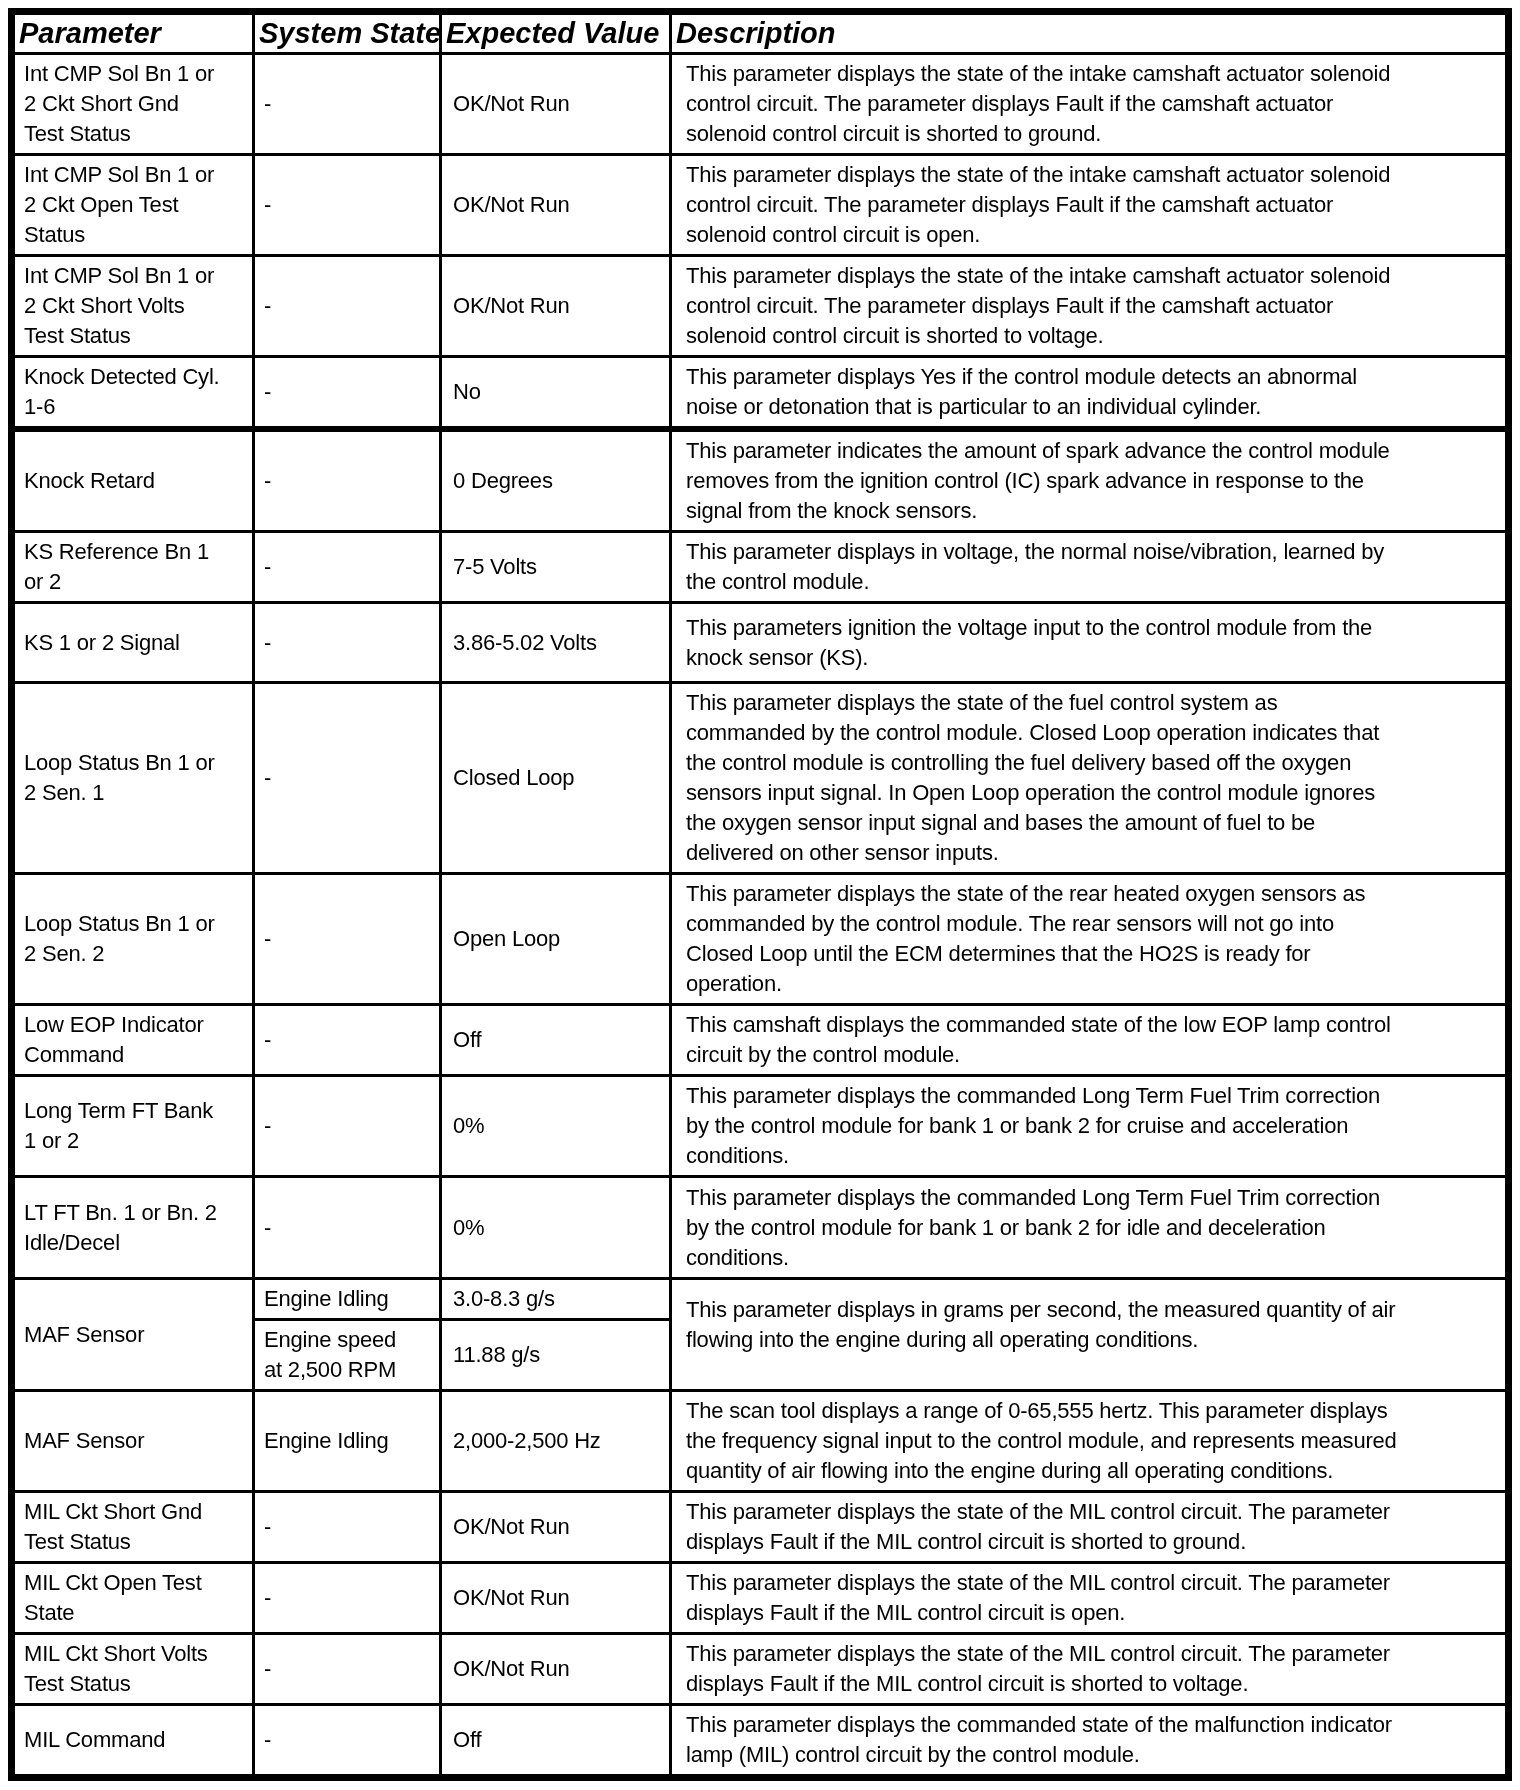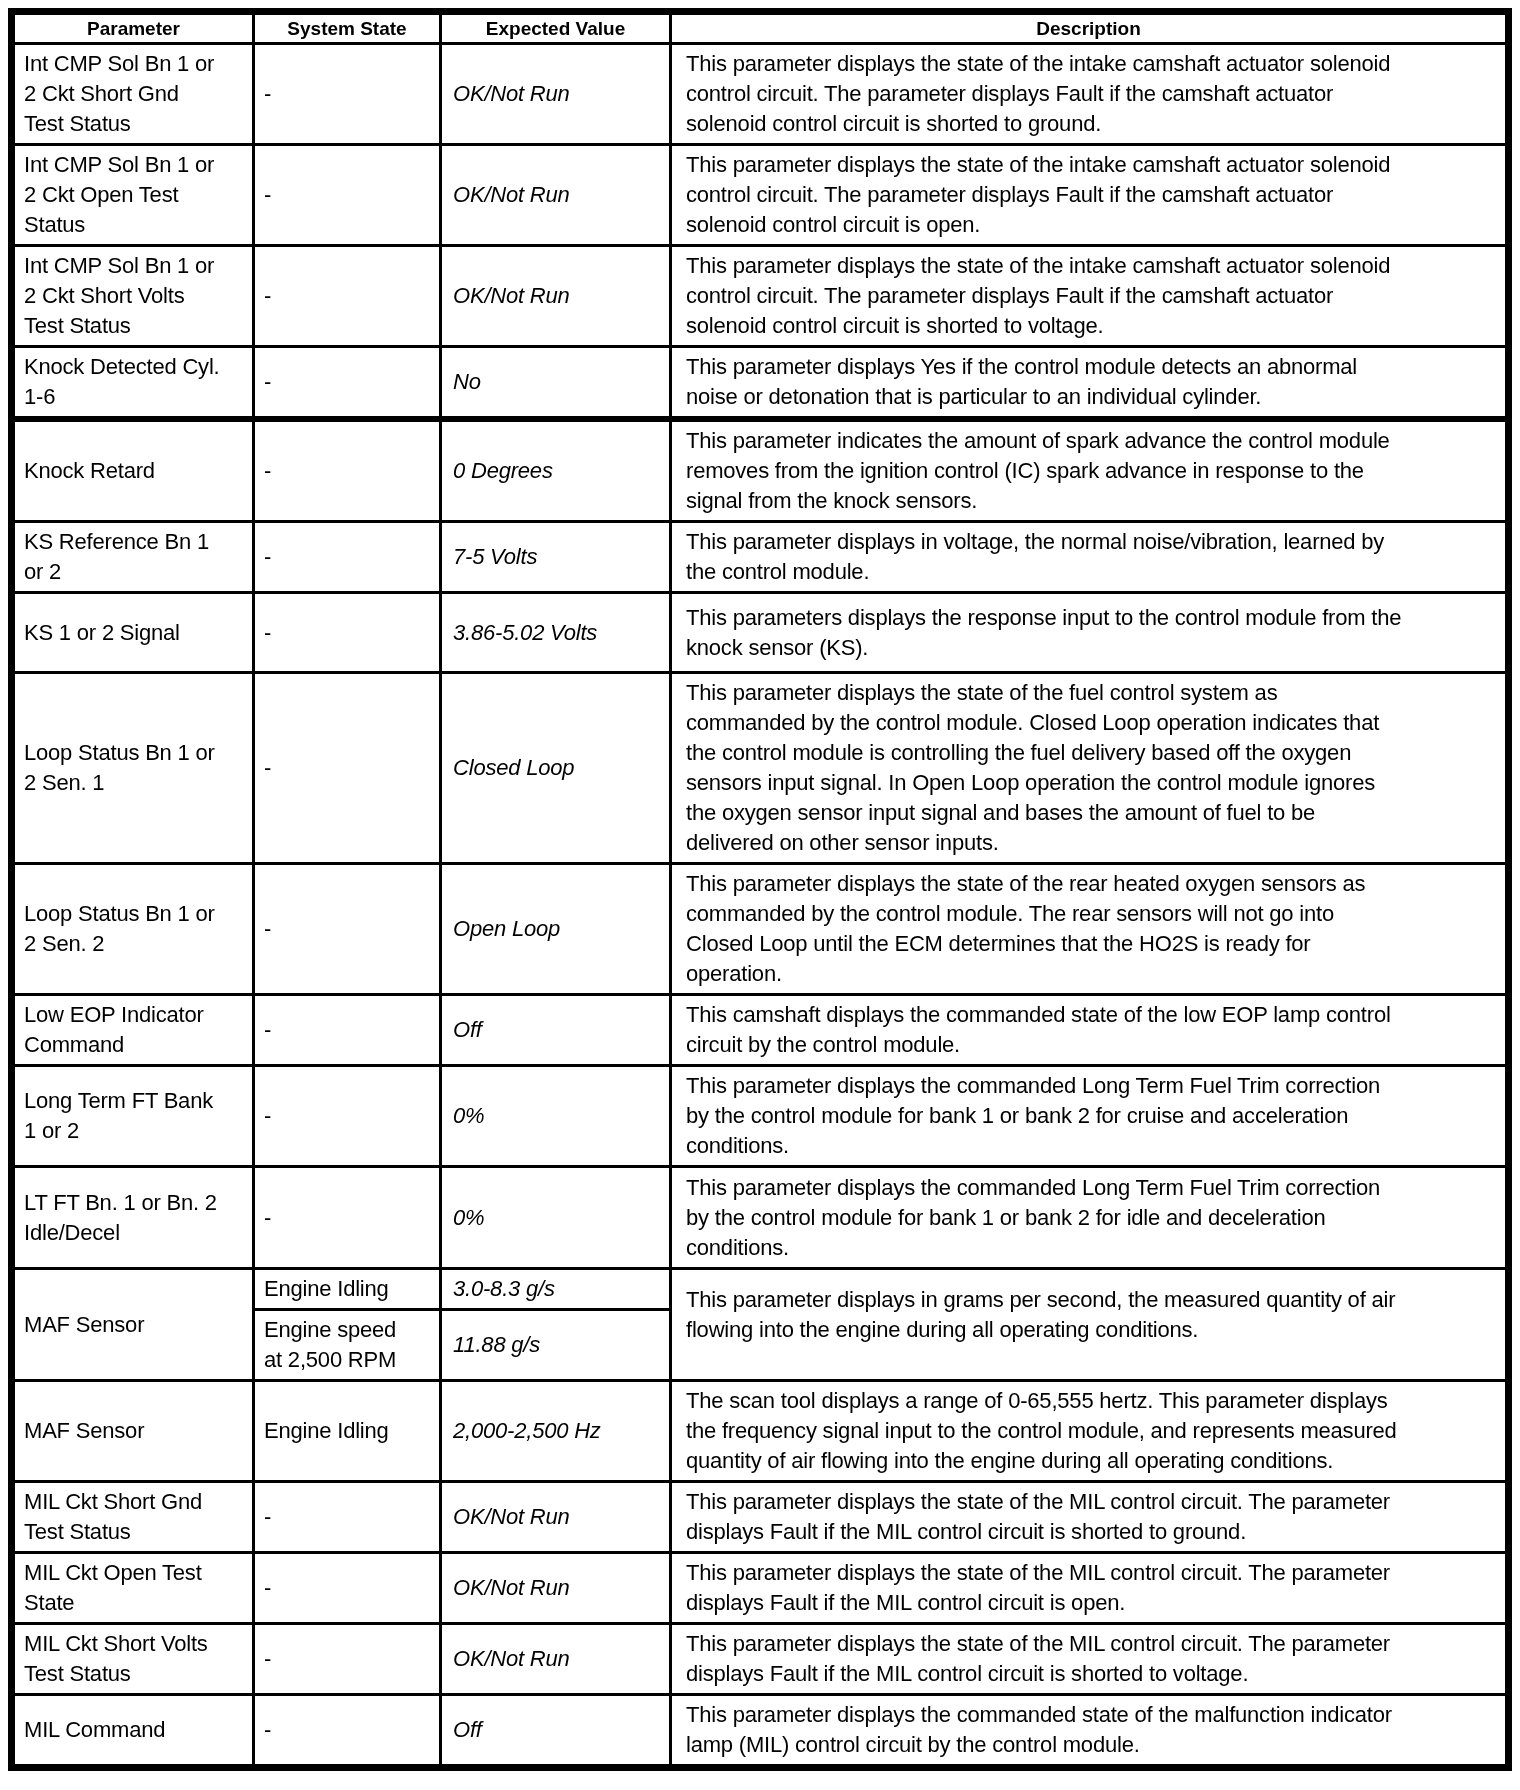--- a/index.html
+++ b/index.html
@@ -25,36 +25,37 @@
     border: 7px solid #000000;
   }
   .param-table th,
   .param-table td {
     border: 3px solid #000000;
     vertical-align: middle;
     overflow: hidden;
     box-sizing: border-box;
   }
   .param-table thead th {
-    font-size: 19px;
+    font-size: 29px;
     font-weight: bold;
-    text-align: center;
+    text-align: left;
     padding: 2px 4px;
     white-space: nowrap;
+    font-style: italic;
   }
   .param-table td {
     font-size: 22px;
     line-height: 30px;
     letter-spacing: -0.2px;
     white-space: pre-line;
     text-align: left;
   }
   td.param { padding: 4px 4px 4px 9px; }
   td.state { padding: 4px 4px 4px 9px; }
-  td.value { padding: 4px 4px 4px 11px; font-style: italic; }
+  td.value { padding: 4px 4px 4px 11px; }
   td.desc  { padding: 4px 10px 4px 14px; }
   td.vtop  { vertical-align: top; padding-top: 15px; }
   
   tbody tr:nth-child(5) td { border-top-width: 6px; margin-left: 42px; }
 </style>
 </head>
 <body>
 
 <div class="page">
   <table class="param-table">
@@ -124,21 +125,21 @@
 or 2</td>
           <td class="state">-</td>
           <td class="value">7-5 Volts</td>
           <td class="desc">This parameter displays in voltage, the normal noise/vibration, learned by
 the control module.</td>
         </tr>
         <tr style="height: 80px; margin-top: 36px;">
           <td class="param">KS 1 or 2 Signal</td>
           <td class="state">-</td>
           <td class="value">3.86-5.02 Volts</td>
-          <td class="desc">This parameters displays the response input to the control module from the
+          <td class="desc">This parameters ignition the voltage input to the control module from the
 knock sensor (KS).</td>
         </tr>
         <tr style="height: 186px;">
           <td class="param">Loop Status Bn 1 or
 2 Sen. 1</td>
           <td class="state">-</td>
           <td class="value">Closed Loop</td>
           <td class="desc">This parameter displays the state of the fuel control system as
 commanded by the control module. Closed Loop operation indicates that
 the control module is controlling the fuel delivery based off the oxygen

